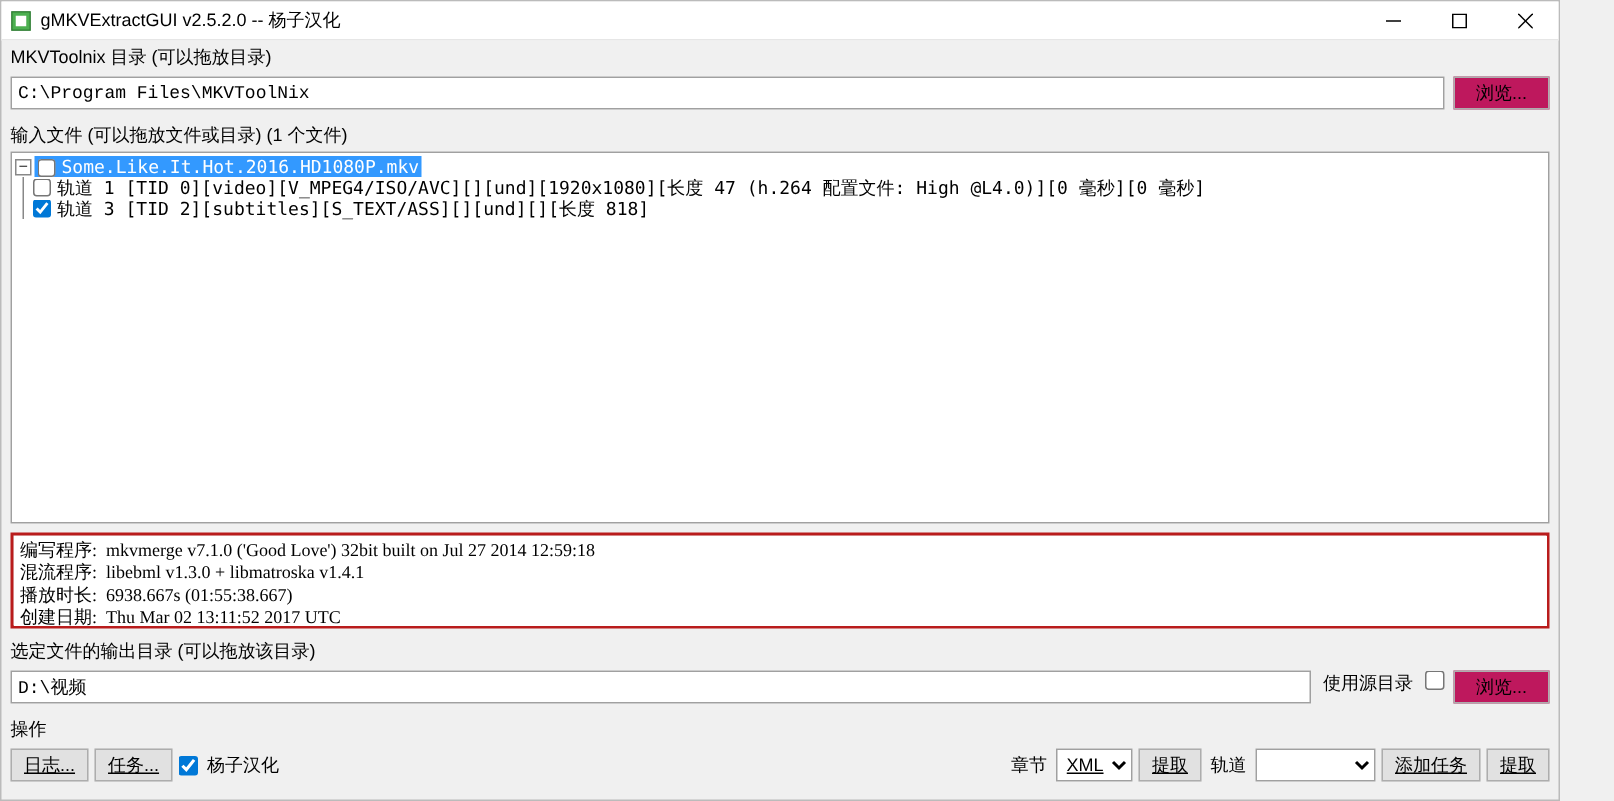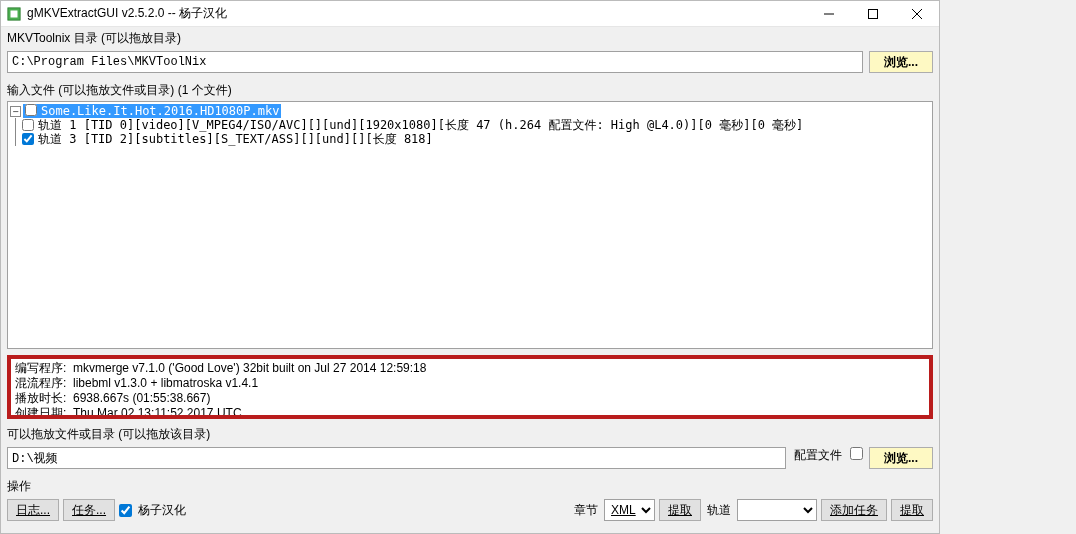--- a/index.html
+++ b/index.html
@@ -1,44 +1,44 @@
 <!DOCTYPE html>
 <html><head>
 <meta charset="utf-8">
 <style>
   * { box-sizing: border-box; margin: 0; padding: 0; }
   html, body { width: 1076px; height: 534px; overflow: hidden; font-family: 'Microsoft YaHei', 'SimSun', Tahoma, sans-serif; font-size: 12px; background: #f0f0f0; color: #000; }
-  .window { width: 940px; height: 534px; display: flex; flex-direction: column; background: #f0f0f0; border: 1px solid #bbb; }
+  .window { width: 1040px; height: 534px; display: flex; flex-direction: column; background: #f0f0f0; border: 1px solid #bbb; }
   .titlebar { height: 26px; display: flex; align-items: center; padding: 0 0 0 6px; background: #fff; border-bottom: 1px solid #e6e6e6; }
   .titlebar .icon { width: 14px; height: 14px; margin-right: 6px; display: inline-flex; align-items: center; justify-content: center; }
   .titlebar .title { flex: 1; font-size: 12px; color: #000; }
   .win-controls { display: flex; height: 100%; }
   .win-btn { width: 44px; height: 100%; display: flex; align-items: center; justify-content: center; color: #000; cursor: default; }
   .win-btn svg { width: 10px; height: 10px; }
   .section-label { padding: 3px 6px 2px 6px; font-size: 12px; color: #000; }
   .row { display: flex; align-items: stretch; padding: 2px 6px 6px 6px; gap: 6px; }
   input[type="text"].field {
     flex: 1; height: 22px; border: 1px solid #a0a0a0; background: #fff; padding: 0 4px; font-family: Consolas, 'Courier New', monospace; font-size: 12px;
   }
   button.std {
-    height: 22px; min-width: 64px; padding: 0 10px; background: #fef9c3; border: 1px solid #adadad; font-size: 12px; cursor: default; font-weight: bold;
+    height: 22px; min-width: 64px; padding: 0 10px; background: #be185d; border: 1px solid #adadad; font-size: 12px; cursor: default;
   }
   button.std:disabled { color: #888; }
   .tree-box {
     margin: 0 6px 6px 6px; border: 1px solid #a0a0a0; background: #fff; height: 248px; overflow: auto;
     font-family: Consolas, 'SimSun', monospace; font-size: 12px; line-height: 14px; padding: 2px 2px;
   }
   .tree-line { white-space: pre; display: flex; align-items: center; height: 14px; }
   .expander { width: 11px; height: 11px; border: 1px solid #888; display: inline-flex; align-items: center; justify-content: center; margin-right: 2px; font-size: 10px; line-height: 9px; color: #444; background: #fff; user-select: none; }
   .vbar { display: inline-block; width: 1px; height: 14px; background: #888; margin: 0 6px 0 5px; }
   .treecheck { width: 12px; height: 12px; margin-right: 4px; accent-color: #0078d7; }
-  .tree-root { background: #3399ff; color: #fff; padding: 0 2px; display: inline-flex; align-items: flex-start; height: 14px; }
+  .tree-root { background: #3399ff; color: #fff; padding: 0 2px; display: inline-flex; align-items: flex-end; height: 14px; }
   .info-box {
-    margin: 0 6px 4px 6px; border: 4px solid #b91c1c; background: #fff; height: 64px; overflow: auto;
-    font-family: Liberation Sans, sans-serif; font-size: 12px; line-height: 15px; padding: 2px 4px; white-space: pre;
+    margin: 0 6px 4px 6px; border: 2px solid #b91c1c; background: #fff; height: 64px; overflow: auto;
+    font-family: Liberation Serif, serif; font-size: 12px; line-height: 15px; padding: 2px 4px; white-space: pre;
   }
   .bottom-row { display: flex; align-items: center; padding: 2px 6px 2px 6px; gap: 4px; }
   .bottom-row .spacer { flex: 1; }
   .small-check { width: 13px; height: 13px; accent-color: #0078d7; }
   select.combo { height: 22px; border: 1px solid #a0a0a0; background: #fff; font-size: 12px; padding: 0 2px; text-decoration: underline; }
   .action-btn { height: 22px; padding: 0 8px; background: #e1e1e1; border: 1px solid #adadad; font-size: 12px; cursor: default; text-decoration: underline; }
   .lbl { font-size: 12px; padding: 0 2px; }
 </style>
 </head>
 <body>
@@ -99,24 +99,24 @@
       <input type="checkbox" class="treecheck" checked="" style="">
       <span>轨道 3 [TID 2][subtitles][S_TEXT/ASS][][und][][长度 818]</span>
     </div>
   </div>
 
   <div class="info-box"><span>编写程序:  mkvmerge v7.1.0 ('Good Love') 32bit built on Jul 27 2014 12:59:18</span>
 <span>混流程序:  libebml v1.3.0 + libmatroska v1.4.1</span>
 <span>播放时长:  6938.667s (01:55:38.667)</span>
 <span>创建日期:  Thu Mar 02 13:11:52 2017 UTC</span></div>
 
-  <div class="section-label">可以拖放文件或目录 (可以拖放该目录)</div>
+  <div class="section-label">选定文件的输出目录 (可以拖放该目录)</div>
   <div class="row">
     <input type="text" class="field" value="D:\视频" style="">
-    <span class="lbl">配置文件</span>
+    <span class="lbl">使用源目录</span>
     <input type="checkbox" class="small-check" style="">
     <button class="std">浏览...</button>
   </div>
 
   <div class="section-label">操作</div>
   <div class="bottom-row">
     <button class="action-btn">日志...</button>
     <button class="action-btn">任务...</button>
     <input type="checkbox" class="small-check" checked="" style="">
     <span class="lbl">杨子汉化</span>

